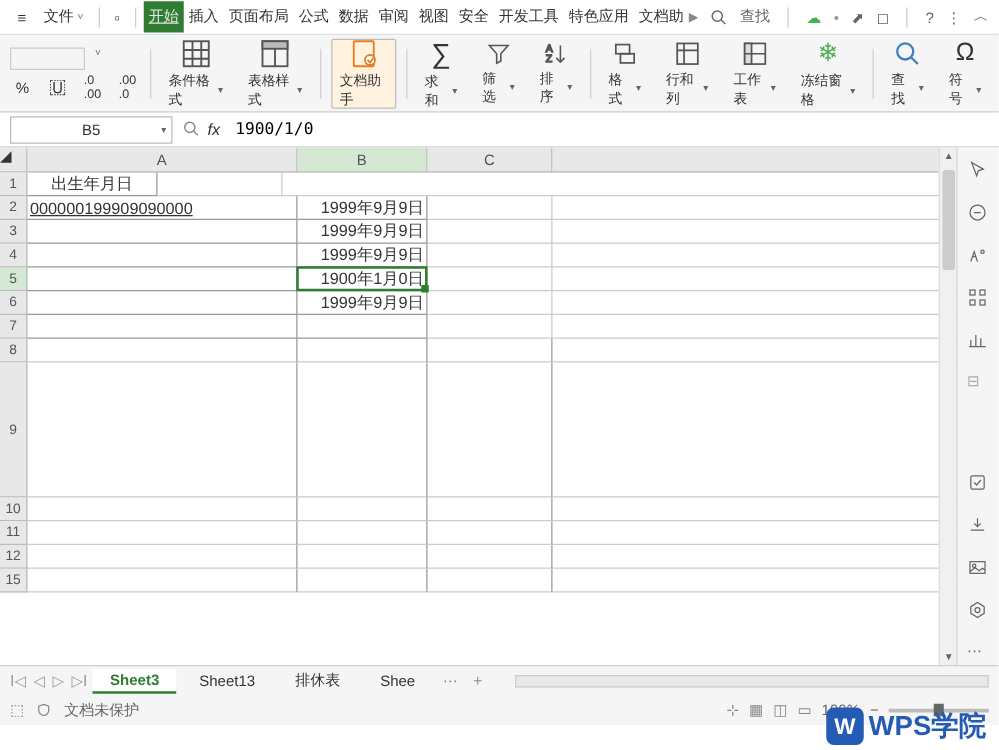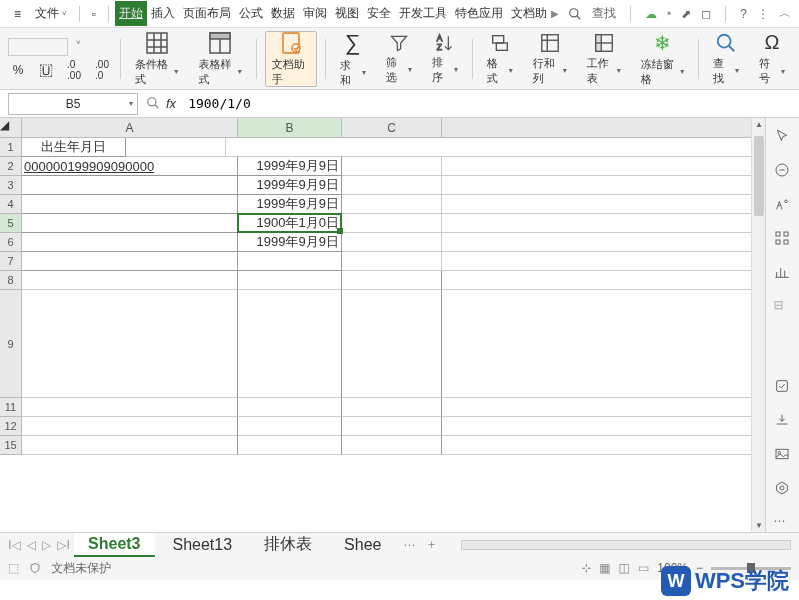--- a/index.html
+++ b/index.html
@@ -55,21 +55,21 @@
 .cell.no-border { border-right: 1px solid #ccc; border-bottom: 1px solid #ccc; }
 
 .selection-box { position: absolute; border: 2px solid #2e7d32; pointer-events: none; }
 .fill-handle { position: absolute; width: 6px; height: 6px; background: #2e7d32; right: -3px; bottom: -3px; }
 
 .right-rail { width: 34px; background: #f5f5f5; border-left: 1px solid #d0d0d0; display: flex; flex-direction: column; align-items: center; gap: 16px; padding-top: 10px; }
 .rail-icon { width: 18px; height: 18px; color: #666; }
 
 .sheet-tabs { height: 24px; background: #f5f5f5; border-top: 1px solid #d0d0d0; display: flex; align-items: center; padding: 0 8px; gap: 4px; }
 .sheet-nav { display: flex; gap: 6px; }
-.sheet-tab { padding: 2px 14px; font-size: 16px; cursor: pointer; }
+.sheet-tab { padding: 2px 14px; font-size: 12px; cursor: pointer; }
 .sheet-tab.active { color: #2e7d32; border-bottom: 2px solid #2e7d32; font-weight: bold; background: #fff; }
 .sheet-more { margin-left: 4px; }
 
 .status-bar { height: 24px; background: #f5f5f5; display: flex; align-items: center; padding: 0 8px; gap: 10px; font-size: 12px; color: #666; }
 .status-right { margin-left: auto; display: flex; align-items: center; gap: 8px; }
 .zoom-slider { width: 80px; height: 3px; background: #bbb; position: relative; }
 .zoom-thumb { position: absolute; width: 8px; height: 10px; background: #666; top: -4px; left: 36px; }
 
 .scrollbar-v { position: absolute; right: 34px; top: 0; width: 14px; height: 100%; background: #f0f0f0; border-left: 1px solid #ddd; }
 .scrollbar-v-thumb { position: absolute; top: 18px; left: 2px; width: 10px; height: 80px; background: #ccc; border-radius: 2px; }
@@ -363,20 +363,27 @@
           <div class="cell no-border" style="flex:1;"></div>
         </div>
       <div class="row row9">
           <div class="row-h">9</div>
           <div class="cell colA no-border" style="border-right:1px solid #999;"></div>
           <div class="cell colB no-border" style="border-right:1px solid #999;"></div>
           <div class="cell colC no-border" style="border-right:1px solid #999;"></div>
           <div class="cell no-border" style="flex:1;"></div>
         </div>
       <div class="row">
+          <div class="row-h">10</div>
+          <div class="cell colA no-border" style="border-right:1px solid #999;"></div>
+          <div class="cell colB no-border" style="border-right:1px solid #999;"></div>
+          <div class="cell colC no-border" style="border-right:1px solid #999;"></div>
+          <div class="cell no-border" style="flex:1;"></div>
+        </div>
+      <div class="row">
           <div class="row-h">11</div>
           <div class="cell colA no-border" style="border-right:1px solid #999;"></div>
           <div class="cell colB no-border" style="border-right:1px solid #999;"></div>
           <div class="cell colC no-border" style="border-right:1px solid #999;"></div>
           <div class="cell no-border" style="flex:1;"></div>
         </div>
       <div class="row">
           <div class="row-h">12</div>
           <div class="cell colA no-border" style="border-right:1px solid #999;"></div>
           <div class="cell colB no-border" style="border-right:1px solid #999;"></div>

